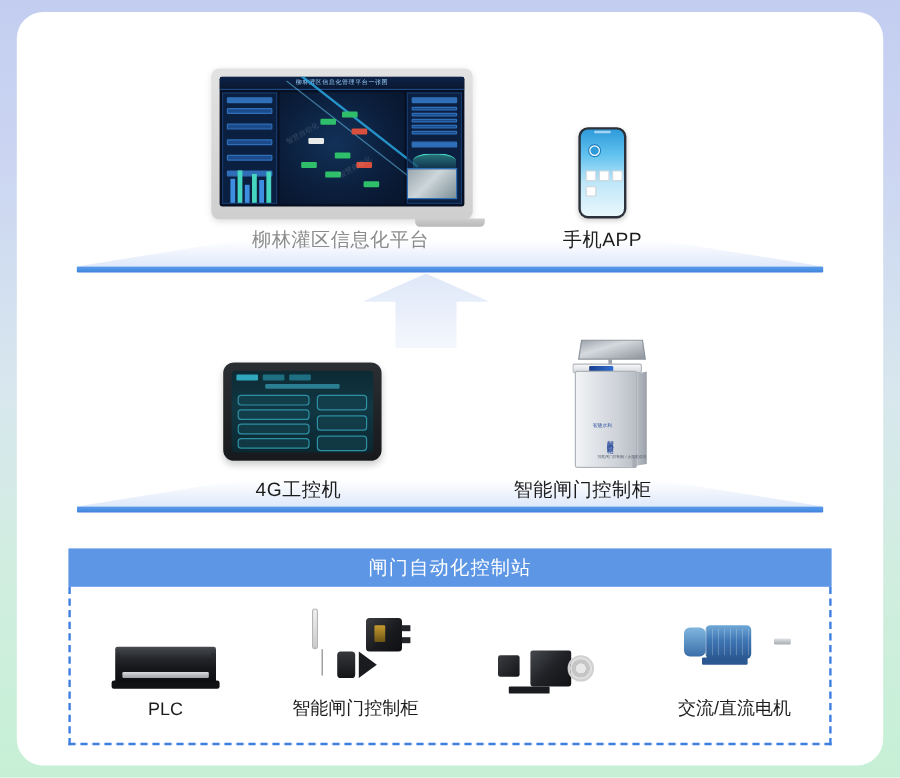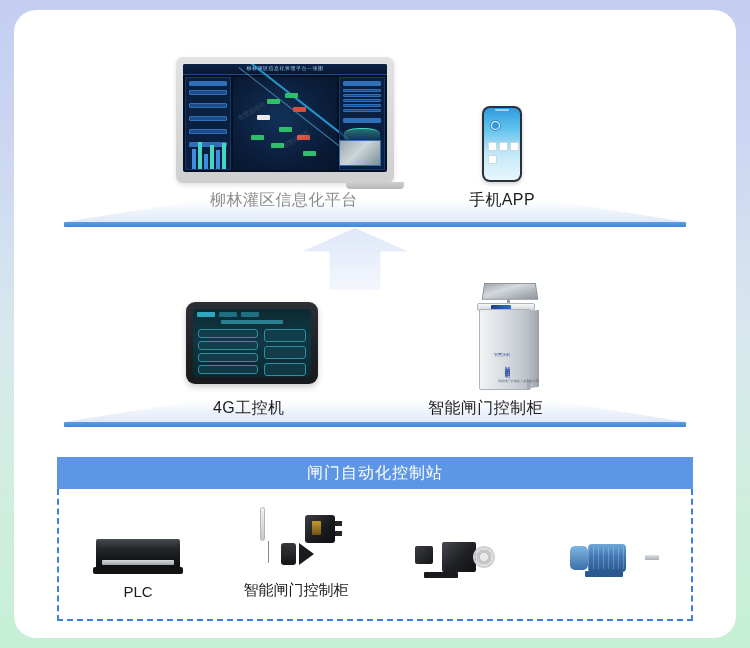--- a/index.html
+++ b/index.html
@@ -493,20 +493,21 @@
 
           <div class="dev">
             <div class="art">
               <div class="mot-back"></div>
               <div class="mot-body">
                 <div class="mot-ribs"></div>
               </div>
               <div class="mot-shaft"></div>
               <div class="mot-foot"></div>
             </div>
+            <div class="cap">交流/直流电机</div>
           </div>
 
         </div>
       </div>
     </div>
 
   </div>
 </div>
 
 </body></html>

